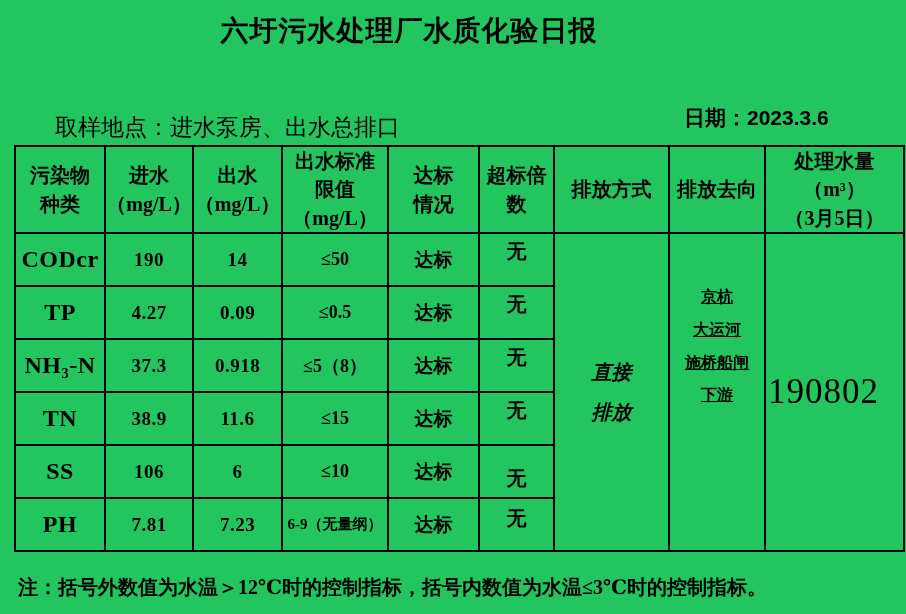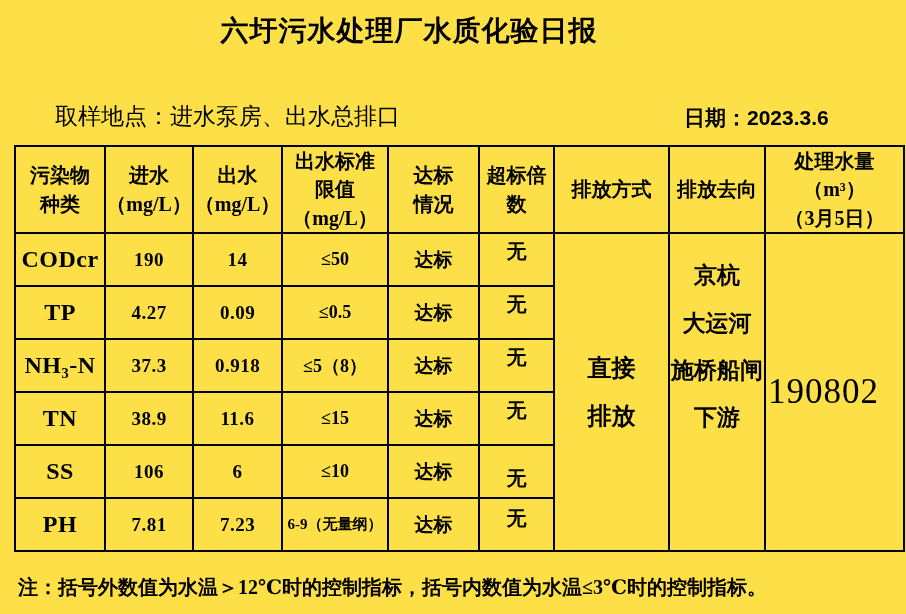--- a/index.html
+++ b/index.html
@@ -4,39 +4,39 @@
 <style>
   html, body {
     margin: 0;
     padding: 0;
     background: #ffffff;
   }
   .page {
     position: relative;
     width: 906px;
     height: 614px;
-    background: #fde047;
+    background: #22c55e;
     color: #000000;
     font-family: "Liberation Serif", "DejaVu Serif", serif;
     overflow: hidden;
   }
   .title {
     position: absolute;
     top: 12px;
     left: 0;
     width: 818px;
     text-align: center;
     font-size: 28px;
     font-weight: 600;
     letter-spacing: 1px;
     white-space: nowrap;
   }
   .sampling {
     position: absolute;
-    top: 101px;
+    top: 112px;
     left: 55px;
     font-size: 23px;
     font-weight: 400;
     white-space: nowrap;
   }
   .date {
     position: absolute;
     top: 104px;
     left: 684px;
     font-size: 21px;
@@ -65,22 +65,22 @@
   .report tbody tr { height: 53px; }
   .report th {
     font-size: 20px;
     line-height: 1.42;
   }
   td.pollutant { font-size: 24px; letter-spacing: 0.5px; }
   td.num       { font-size: 19px; letter-spacing: 0.5px; margin-top: 27px; }
   td.limit     { font-size: 18px; white-space: nowrap; }
   td.status    { font-size: 19px; }
   td.exceed    { font-size: 20px; }
-  td.method    { font-size: 24px; line-height: 2.0; }
-  td.dest      { font-size: 23px; line-height: 2.05; padding-bottom: 91px; }
+  td.method    { font-size: 20px; line-height: 2.0; font-style: italic; }
+  td.dest      { font-size: 16px; line-height: 2.05; padding-bottom: 91px; text-decoration: underline; }
   td.volume    {
     font-size: 35px;
     font-weight: 400;
     letter-spacing: 1px;
     padding-right: 22px;
     white-space: nowrap;
     margin-left: 12px;
   }
   
   .report tbody tr:nth-child(6) td.limit { font-size: 15px; border-radius: 22px; }

